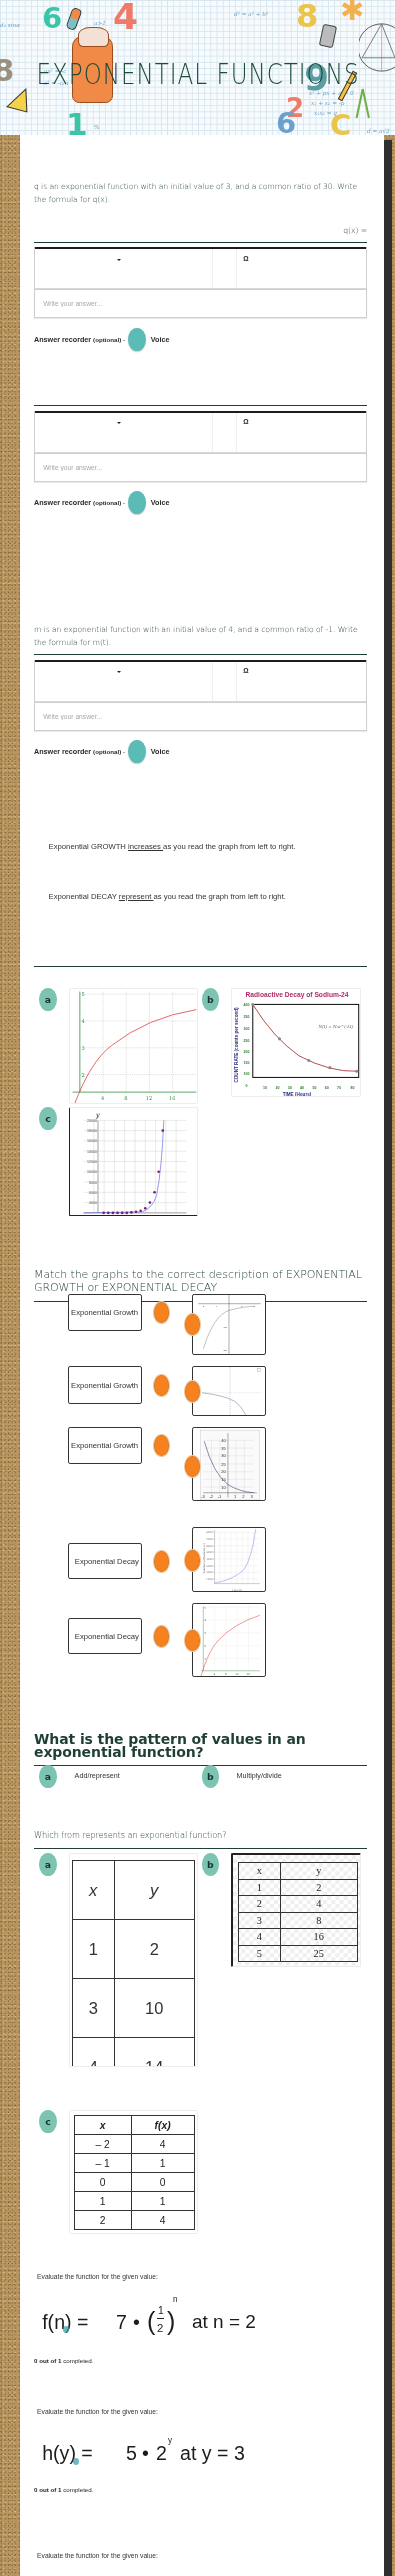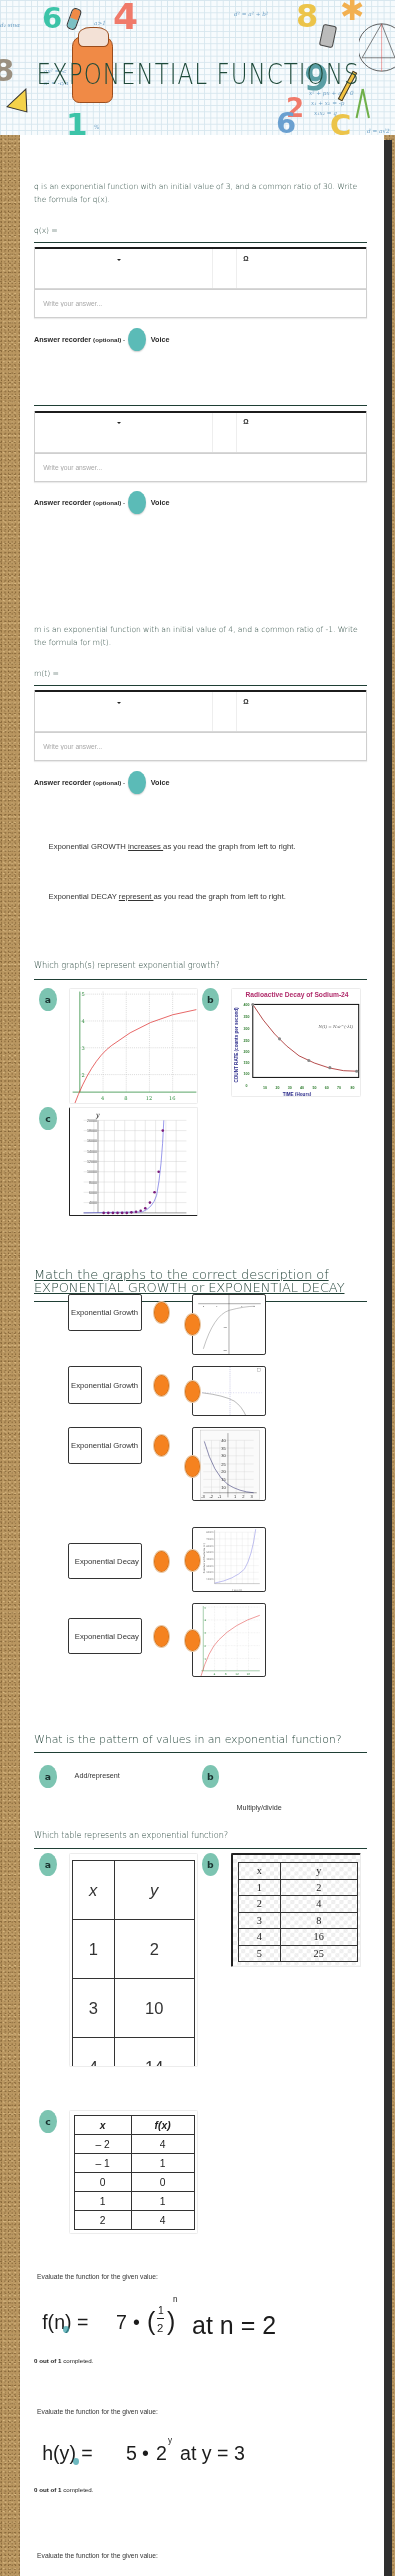--- a/index.html
+++ b/index.html
@@ -121,21 +121,21 @@
 
   <div class="bag"></div>
   <div class="banner-title">EXPONENTIAL FUNCTIONS</div>
 </div>
 
 <div class="card-shadow"></div>
 <div class="card">
 
   <div class="q" style="top:45px;">
     <div class="hand">q is an exponential function with an initial value of 3, and a common ratio of 30. Write the formula for q(x).</div>
-    <div class="hand" style="margin-top:17.5px;">q(x) =</div>
+    <div class="hand" style="margin-top:17.5px;text-align:right;">q(x) =</div>
     <div class="rule" style="margin-top:5.2px;"></div>
     <div class="editor" style="margin-top:5.2px;">
       <div class="editor-toolbar">
         <div class="seg1">
             <span class="caret-down"></span>
           </div>
         <div class="seg2"></div>
         <div class="seg3">
             <span class="omega">Ω</span>
           </div>
@@ -165,21 +165,20 @@
     <input class="answer-input" type="text" placeholder="Write your answer..." style="">
     <div class="recorder">
       <span>Answer recorder</span>&nbsp;<span class="opt">(optional) -</span>
       <span class="rec-btn"></span>
       <span>Voice</span>
     </div>
   </div>
 
   <div class="q" style="top:488px;">
     <div class="hand">m is an exponential function with an initial value of 4, and a common ratio of -1. Write the formula for m(t).</div>
-    <div class="hand" style="margin-top:17.5px;">m(t) =</div>
     <div class="rule" style="margin-top:5.2px;"></div>
     <div class="editor" style="margin-top:5.2px;">
       <div class="editor-toolbar">
         <div class="seg1">
             <span class="caret-down"></span>
           </div>
         <div class="seg2"></div>
         <div class="seg3">
             <span class="omega">Ω</span>
           </div>
@@ -194,21 +193,20 @@
   </div>
 
   <div class="q body-text" style="top:705px;left:29px;width:309px;">
     <span>Exponential GROWTH </span><u>increases </u><span>as you read the graph from left to right.</span>
   </div>
   <div class="q body-text" style="top:755px;left:29px;width:309px;">
     <span>Exponential DECAY </span><u>represent </u><span>as you read the graph from left to right.</span>
   </div>
 
   <div class="q" style="top:824px;">
-    <div class="hand" style="font-size:8.2px;">Which graph(s) represent exponential growth?</div>
     <div class="rule" style="margin-top:7.2px;"></div>
   </div>
   <div class="badge" style="left:19.6px;top:853px;">a</div>
   <div class="figure" style="left:49px;top:853px;width:129px;height:116px;">
     <svg width="129" height="116" viewBox="0 0 250 225">
       <g stroke="#bbb" stroke-dasharray="2,2" stroke-width="1">
         <line x1="20" y1="10" x2="245" y2="10"></line>
           <line x1="20" y1="62" x2="245" y2="62"></line>
           <line x1="20" y1="114" x2="245" y2="114"></line>
           <line x1="20" y1="166" x2="245" y2="166"></line>
@@ -320,21 +318,21 @@
         <text x="52" y="107">12000</text>
         <text x="52" y="127">10000</text>
         <text x="52" y="147">8000</text>
         <text x="52" y="167">6000</text>
         <text x="52" y="187">4000</text>
       </g>
     </svg>
   </div>
 
   <div class="q" style="top:1133px;">
-    <div class="hand" style="font-size:13px;text-decoration:underline;">Match the graphs to the correct description of EXPONENTIAL GROWTH or EXPONENTIAL DECAY</div>
+    <div class="hand" style="font-size:11px;">Match the graphs to the correct description of EXPONENTIAL GROWTH or EXPONENTIAL DECAY</div>
     <div class="rule" style="margin-top:7.2px;"></div>
   </div>
 
   <div class="match-left" style="left:48px;top:1159px;height:37px;">Exponential Growth</div>
   <div class="dot" style="left:133px;top:1166px;"></div>
   <div class="match-left" style="left:48px;top:1231px;height:38px;">Exponential Growth</div>
   <div class="dot" style="left:133px;top:1239px;"></div>
   <div class="match-left" style="left:48px;top:1292px;height:37px;">Exponential Growth</div>
   <div class="dot" style="left:133px;top:1299px;"></div>
   <div class="match-left" style="left:48px;top:1408px;height:36px;justify-content:flex-start;padding-left:6.2px;">Exponential Decay</div>
@@ -470,30 +468,30 @@
         <text x="40" y="139">4</text>
           <text x="62" y="139">8</text>
           <text x="82" y="139">12</text>
           <text x="104" y="139">16</text>
       </g>
     </svg>
   </div>
   <div class="dot" style="left:164px;top:1494px;"></div>
 
   <div class="q" style="top:1598px;">
-    <div class="hand" style="font-size:11px;">What is the pattern of values in an exponential function?</div>
+    <div class="hand" style="font-size:14px;font-weight:bold;">What is the pattern of values in an exponential function?</div>
     <div class="rule" style="margin-top:6.2px;"></div>
   </div>
   <div class="badge" style="left:19.6px;top:1630px;">a</div>
   <div class="option-label" style="left:55px;top:1636px;">Add/represent</div>
   <div class="badge" style="left:182px;top:1630px;">b</div>
-  <div class="option-label" style="left:217px;top:1636px;margin-top:32px;">Multiply/divide</div>
+  <div class="option-label" style="left:217px;top:1636px;">Multiply/divide</div>
 
   <div class="q" style="top:1694px;">
-    <div class="hand" style="font-size:8.2px;">Which table represents an exponential function?</div>
+    <div class="hand" style="font-size:8.2px;">Which from represents an exponential function?</div>
     <div class="rule" style="margin-top:6.2px;"></div>
   </div>
 
   <div class="badge" style="left:19.6px;top:1718px;">a</div>
   <div class="figure" style="left:49px;top:1718px;width:129px;height:214px;">
     <table class="t" style="margin:6.2px 0 0 2.1px;width:123px;">
       <tbody>
           <tr style="height:59px;">
             <td style="border:1px solid #333;text-align:center;font-size:16.5px;font-style:italic;color:#333;">x</td>
             <td style="border:1px solid #333;text-align:center;font-size:16.5px;font-style:italic;color:#333;">y</td>
@@ -584,21 +582,21 @@
     <div class="math" style="position:relative;height:62px;margin-top:11.3px;">
       <span style="position:absolute;left:8.2px;top:19.6px;font-size:19.6px;">f(n) =</span>
       <span style="position:absolute;left:82px;top:19.6px;font-size:19.6px;">7</span>
       <span style="position:absolute;left:99px;top:19.6px;font-size:19.6px;">•</span>
       <span style="position:absolute;left:113px;top:15.5px;font-size:25px;font-weight:100;">(</span>
       <span style="position:absolute;left:124px;top:13.4px;font-size:10.3px;">1</span>
       <span style="position:absolute;left:123px;top:27px;width:7.2px;height:0.5px;background:#222;"></span>
       <span style="position:absolute;left:123px;top:31px;font-size:11.3px;">2</span>
       <span style="position:absolute;left:133px;top:15.5px;font-size:25px;font-weight:100;">)</span>
       <span style="position:absolute;left:139px;top:4.1px;font-size:8.2px;">n</span>
-      <span style="position:absolute;left:158px;top:19.6px;font-size:25px;">at n = 2</span>
+      <span style="position:absolute;left:158px;top:19.6px;font-size:19px;">at n = 2</span>
       <span class="cursor-dot" style="left:29px;top:35px;"></span>
     </div>
     <div class="progress" style="margin-top:4.1px;"><b>0 out of 1</b><span> completed.</span></div>
   </div>
 
   <div class="q" style="top:2273px;">
     <div class="eval-label" style="padding-left:3.1px;">Evaluate the function for the given value:</div>
     <div class="math" style="position:relative;height:57px;margin-top:11.3px;">
       <span style="position:absolute;left:8.2px;top:15.5px;font-size:19.6px;">h(y) =</span>
       <span style="position:absolute;left:92px;top:15.5px;font-size:19.6px;">5</span>

